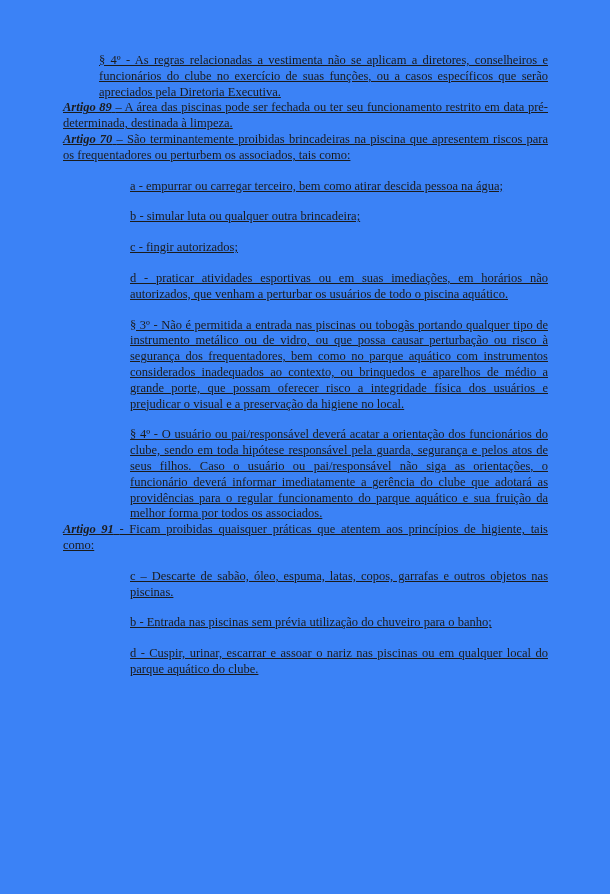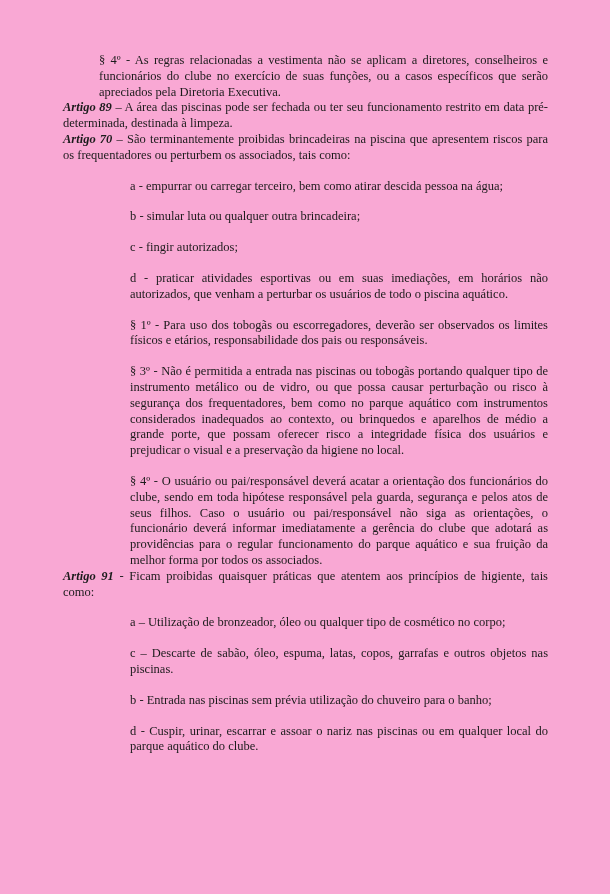--- a/index.html
+++ b/index.html
@@ -5,27 +5,28 @@
   html, body {
     margin: 0;
     padding: 0;
     background: #ffffff;
   }
   .page {
     position: relative;
     width: 610px;
     height: 894px;
     box-sizing: border-box;
-    background: #f9a8d4;
+    background: #3b82f6;
     padding: 53px 62px 0 63px;
     font-family: "Liberation Serif", "DejaVu Serif", serif;
     font-size: 12.5px;
     line-height: 15.8px;
     color: #1b1b1b;
     overflow: hidden;
+    text-decoration: underline;
   }
   .para {
     margin: 0;
     text-align: justify;
   }
   .indent-1 { margin-left: 36px; }
   .indent-2 { margin-left: 67px; }
   .gap-none    { margin-top: 0; }
   .gap-line    { margin-top: 15px; }
   .gap-article { }
@@ -39,22 +40,20 @@
 
 <div class="page">
   <div id="doc">
       <p class="para indent-1 gap-none"><span>§ 4º - As regras relacionadas a vestimenta não se aplicam a diretores, conselheiros e funcionários do clube no exercício de suas funções, ou a casos específicos que serão apreciados pela Diretoria Executiva.</span></p>
       <p class="para gap-article"><span class="article-lead">Artigo 89</span> <span>– A área das piscinas pode ser fechada ou ter seu funcionamento restrito em data pré-determinada, destinada à limpeza.</span></p>
       <p class="para gap-article"><span class="article-lead">Artigo 70</span> <span>– São terminantemente proibidas brincadeiras na piscina que apresentem riscos para os frequentadores ou perturbem os associados, tais como:</span></p>
       <p class="para indent-2 gap-line"><span>a - empurrar ou carregar terceiro, bem como atirar descida pessoa na água;</span></p>
       <p class="para indent-2 gap-line"><span>b - simular luta ou qualquer outra brincadeira;</span></p>
       <p class="para indent-2 gap-line"><span>c - fingir autorizados;</span></p>
       <p class="para indent-2 gap-line"><span>d - praticar atividades esportivas ou em suas imediações, em horários não autorizados, que venham a perturbar os usuários de todo o piscina aquático.</span></p>
-      <p class="para indent-2 gap-line"><span>§ 1º - Para uso dos tobogãs ou escorregadores, deverão ser observados os limites físicos e etários, responsabilidade dos pais ou responsáveis.</span></p>
       <p class="para indent-2 gap-line"><span>§ 3º - Não é permitida a entrada nas piscinas ou tobogãs portando qualquer tipo de instrumento metálico ou de vidro, ou que possa causar perturbação ou risco à segurança dos frequentadores, bem como no parque aquático com instrumentos considerados inadequados ao contexto, ou brinquedos e aparelhos de médio a grande porte, que possam oferecer risco a integridade física dos usuários e prejudicar o visual e a preservação da higiene no local.</span></p>
       <p class="para indent-2 gap-line"><span>§ 4º - O usuário ou pai/responsável deverá acatar a orientação dos funcionários do clube, sendo em toda hipótese responsável pela guarda, segurança e pelos atos de seus filhos. Caso o usuário ou pai/responsável não siga as orientações, o funcionário deverá informar imediatamente a gerência do clube que adotará as providências para o regular funcionamento do parque aquático e sua fruição da melhor forma por todos os associados.</span></p>
       <p class="para gap-article"><span class="article-lead">Artigo 91</span> <span>- Ficam proibidas quaisquer práticas que atentem aos princípios de higiente, tais como:</span></p>
-      <p class="para indent-2 gap-line"><span>a – Utilização de  bronzeador, óleo ou qualquer tipo de cosmético no corpo;</span></p>
       <p class="para indent-2 gap-line"><span>c – Descarte de sabão, óleo, espuma, latas, copos, garrafas e outros objetos nas piscinas.</span></p>
       <p class="para indent-2 gap-line"><span>b - Entrada nas piscinas sem prévia utilização do chuveiro para o banho;</span></p>
       <p class="para indent-2 gap-line"><span>d - Cuspir, urinar, escarrar e assoar o nariz nas piscinas ou em qualquer local do parque aquático do clube.</span></p>
     </div>
 </div>
 
 </body></html>

